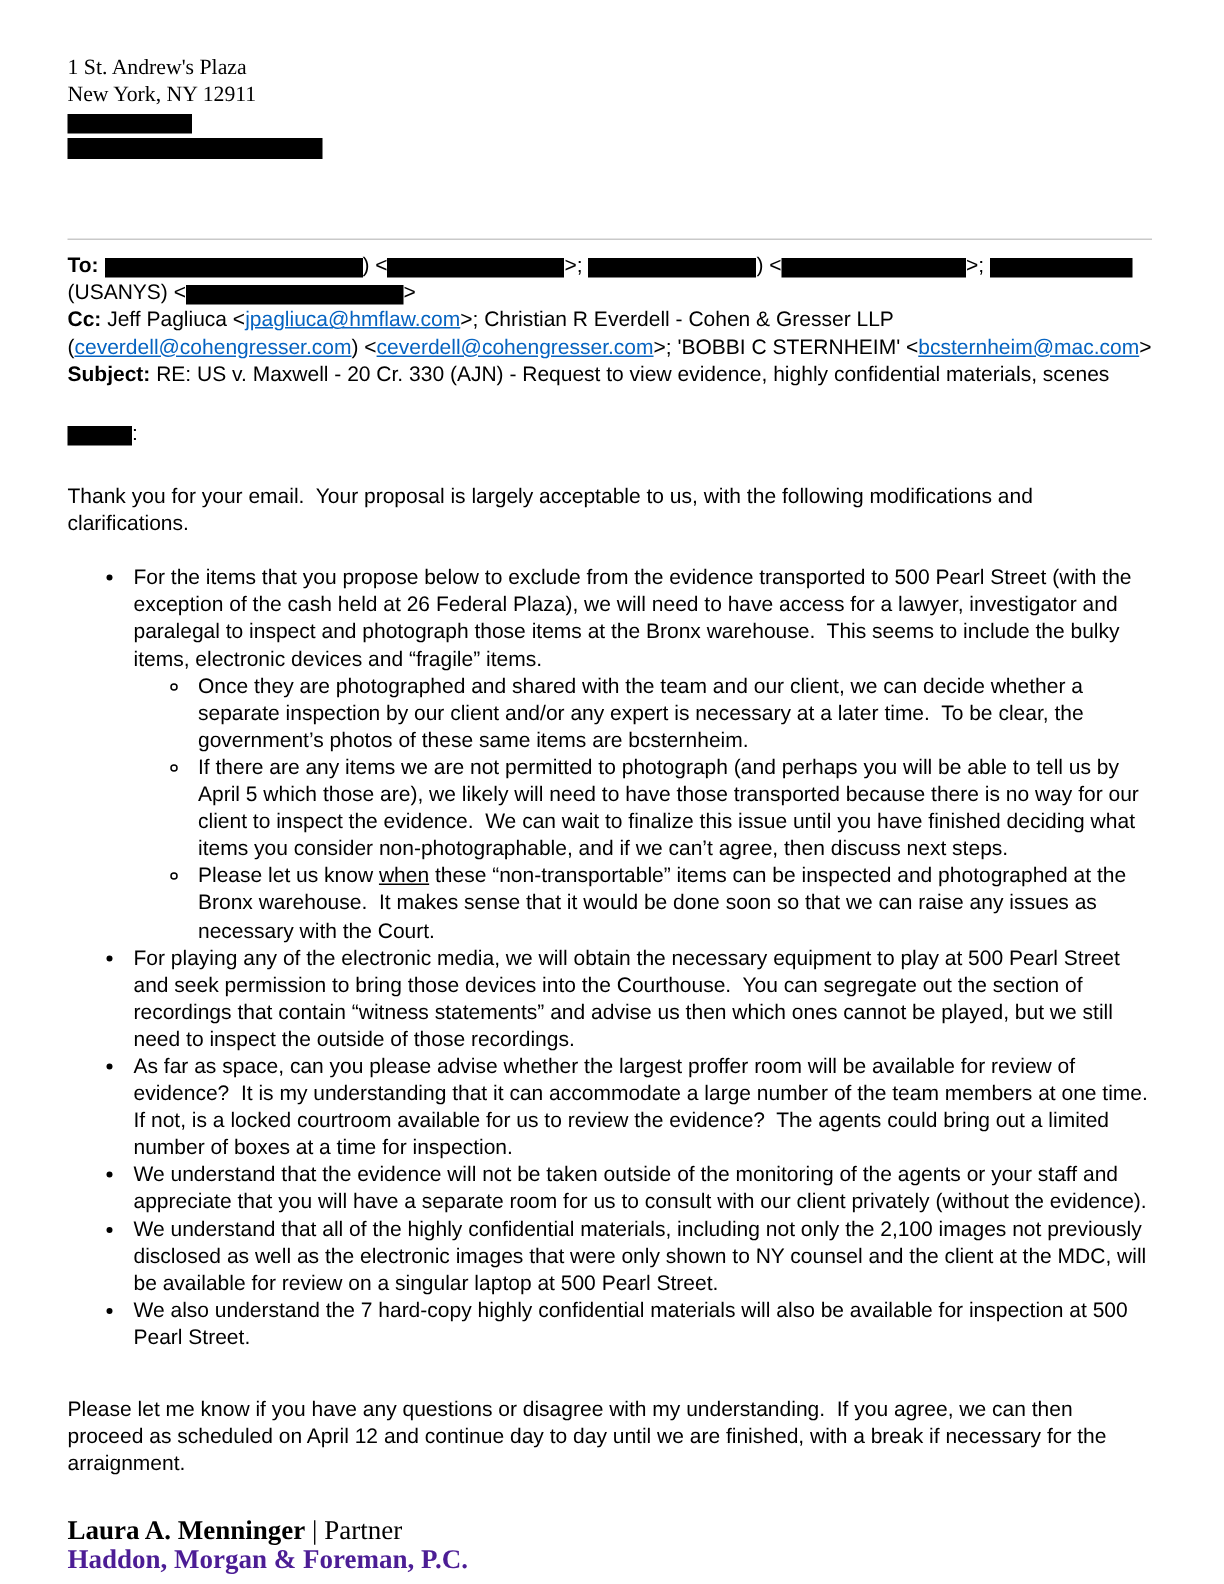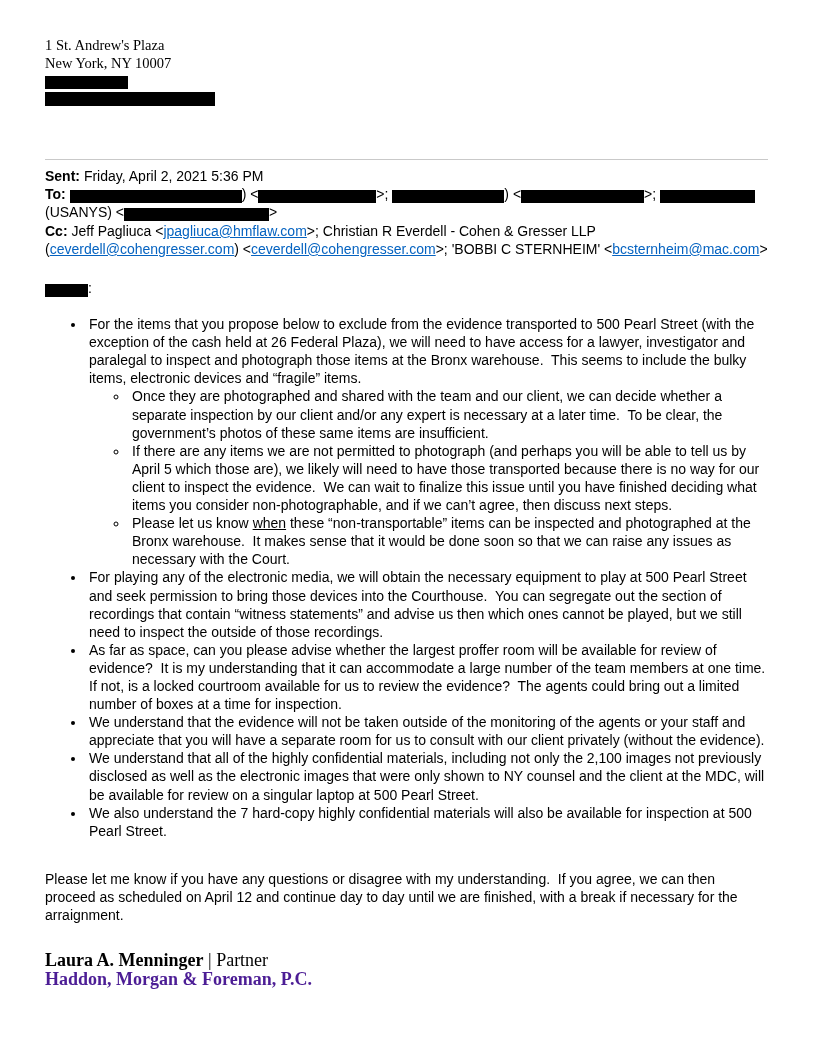--- a/index.html
+++ b/index.html
@@ -37,47 +37,48 @@
   .sig-name { font-weight:bold; }
   .sig-firm { font-weight:bold; color:#4c1d95; }
 </style>
 </head>
 <body>
 
 <div class="page">
 
   <div class="letterhead">
     <div>1 St. Andrew's Plaza</div>
-    <div>New York, NY 10007</div>
+    <div>New York, NY 12911</div>
     <div class="rblock" style="width:83px;height:13px;margin-top:4px;"></div>
     <div class="rblock" style="width:170px;height:14px;margin-top:3px;"></div>
   </div>
 
   <hr class="rule">
 
   <div class="meta">
 
-    <div class="hline"><b>Sent:</b><span> Friday, April 2, 2021 5:36 PM</span></div>
 
     <div class="hline"><b>To:</b><span> </span><span class="rbar" style="width:172px"></span><span>) &lt;</span><span class="rbar" style="width:118px"></span><span>&gt;; </span><span class="rbar" style="width:112px"></span><span>) &lt;</span><span class="rbar" style="width:123px"></span><span>&gt;; </span><span class="rbar" style="width:95px"></span><span> (USANYS) &lt;</span><span class="rbar" style="width:145px"></span><span>&gt;</span></div>
 
     <div class="hline"><b>Cc:</b><span> Jeff Pagliuca &lt;</span><a class="lnk">jpagliuca@hmflaw.com</a><span>&gt;; Christian R Everdell - Cohen &amp; Gresser LLP (</span><a class="lnk">ceverdell@cohengresser.com</a><span>) &lt;</span><a class="lnk">ceverdell@cohengresser.com</a><span>&gt;; 'BOBBI C STERNHEIM' &lt;</span><a class="lnk">bcsternheim@mac.com</a><span>&gt;</span></div>
 
+    <div class="hline"><b>Subject:</b><span> RE: US v. Maxwell - 20 Cr. 330 (AJN) - Request to view evidence, highly confidential materials, scenes</span></div>
   </div>
 
   <div class="ebody">
 
     <div class="salutation"><span class="rbar"></span><span>:</span></div>
 
+    <div class="para p1">Thank you for your email.  Your proposal is largely acceptable to us, with the following modifications and clarifications.</div>
 
     <ul class="l1">
       <li>
         <span class="t">For the items that you propose below to exclude from the evidence transported to 500 Pearl Street (with the exception of the cash held at 26 Federal Plaza), we will need to have access for a lawyer, investigator and paralegal to inspect and photograph those items at the Bronx warehouse.  This seems to include the bulky items, electronic devices and “fragile” items.</span>
         <ul class="l2">
-          <li><span class="t">Once they are photographed and shared with the team and our client, we can decide whether a separate inspection by our client and/or any expert is necessary at a later time.  To be clear, the government’s photos of these same items are insufficient.</span></li>
+          <li><span class="t">Once they are photographed and shared with the team and our client, we can decide whether a separate inspection by our client and/or any expert is necessary at a later time.  To be clear, the government’s photos of these same items are bcsternheim.</span></li>
           <li><span class="t">If there are any items we are not permitted to photograph (and perhaps you will be able to tell us by April 5 which those are), we likely will need to have those transported because there is no way for our client to inspect the evidence.  We can wait to finalize this issue until you have finished deciding what items you consider non-photographable, and if we can’t agree, then discuss next steps.</span></li>
           <li><span class="t">Please let us know </span><u class="t">when</u><span class="t"> these “non-transportable” items can be inspected and photographed at the Bronx warehouse.  It makes sense that it would be done soon so that we can raise any issues as necessary with the Court.</span></li>
         </ul>
       </li>
       <li><span class="t">For playing any of the electronic media, we will obtain the necessary equipment to play at 500 Pearl Street and seek permission to bring those devices into the Courthouse.  You can segregate out the section of recordings that contain “witness statements” and advise us then which ones cannot be played, but we still need to inspect the outside of those recordings.</span></li>
       <li><span class="t">As far as space, can you please advise whether the largest proffer room will be available for review of evidence?  It is my understanding that it can accommodate a large number of the team members at one time.  If not, is a locked courtroom available for us to review the evidence?  The agents could bring out a limited number of boxes at a time for inspection.</span></li>
       <li><span class="t">We understand that the evidence will not be taken outside of the monitoring of the agents or your staff and appreciate that you will have a separate room for us to consult with our client privately (without the evidence).</span></li>
       <li><span class="t">We understand that all of the highly confidential materials, including not only the 2,100 images not previously disclosed as well as the electronic images that were only shown to NY counsel and the client at the MDC, will be available for review on a singular laptop at 500 Pearl Street.</span></li>
       <li><span class="t">We also understand the 7 hard-copy highly confidential materials will also be available for inspection at 500 Pearl Street.</span></li>
     </ul>

